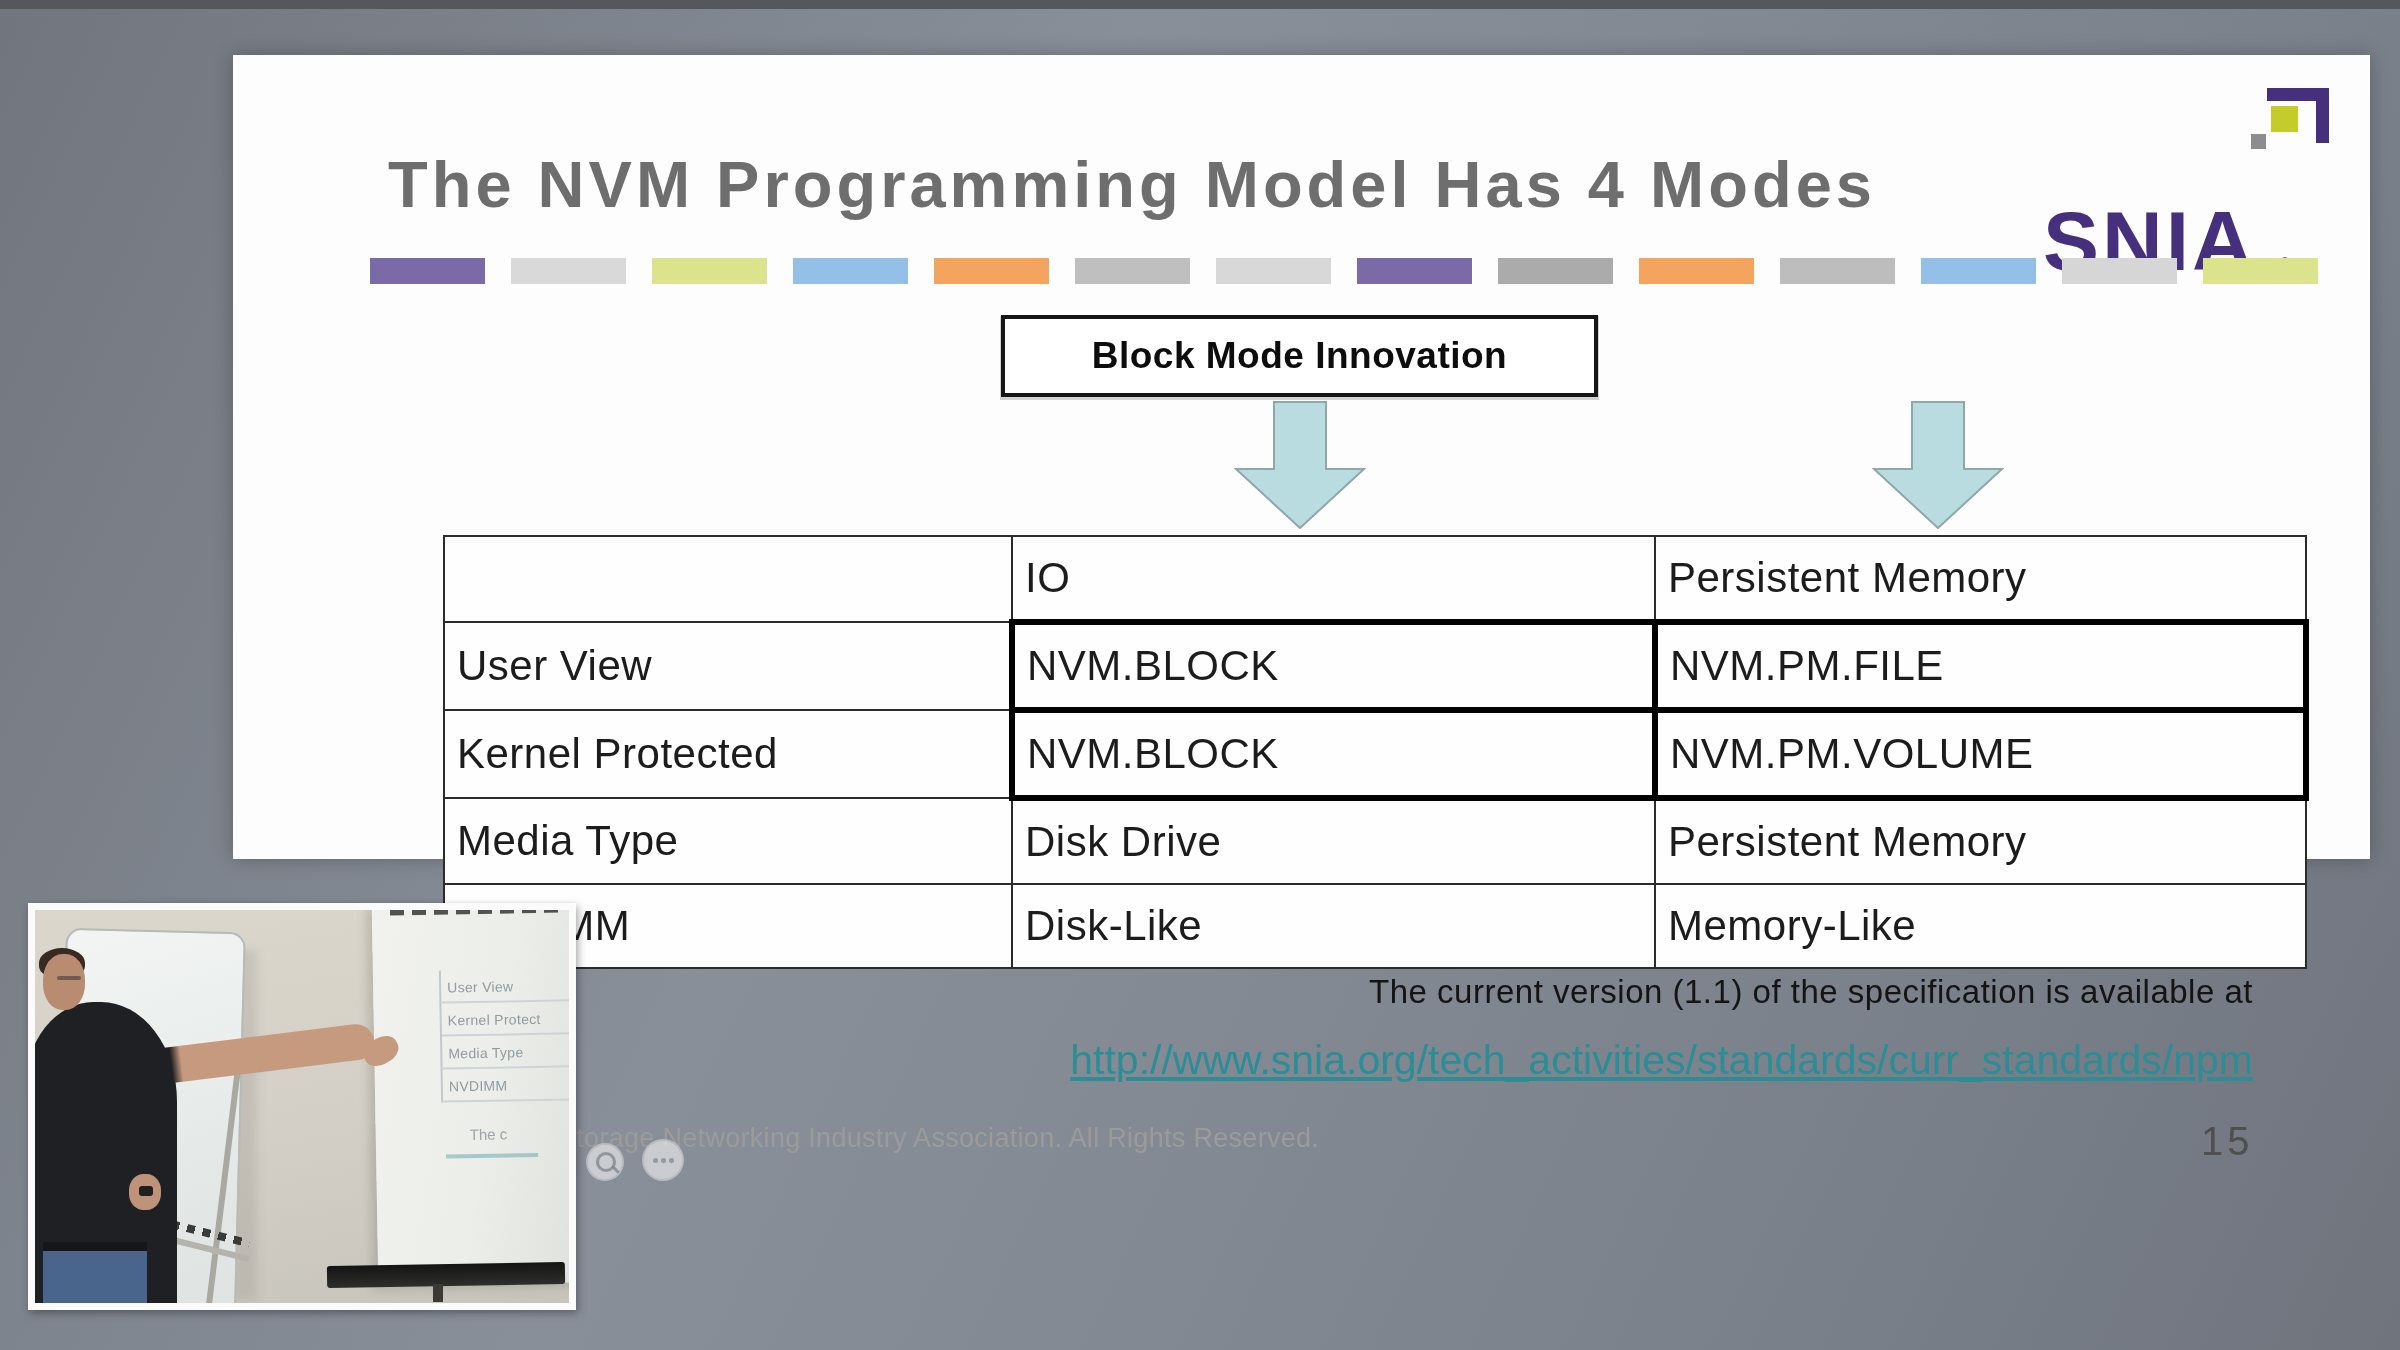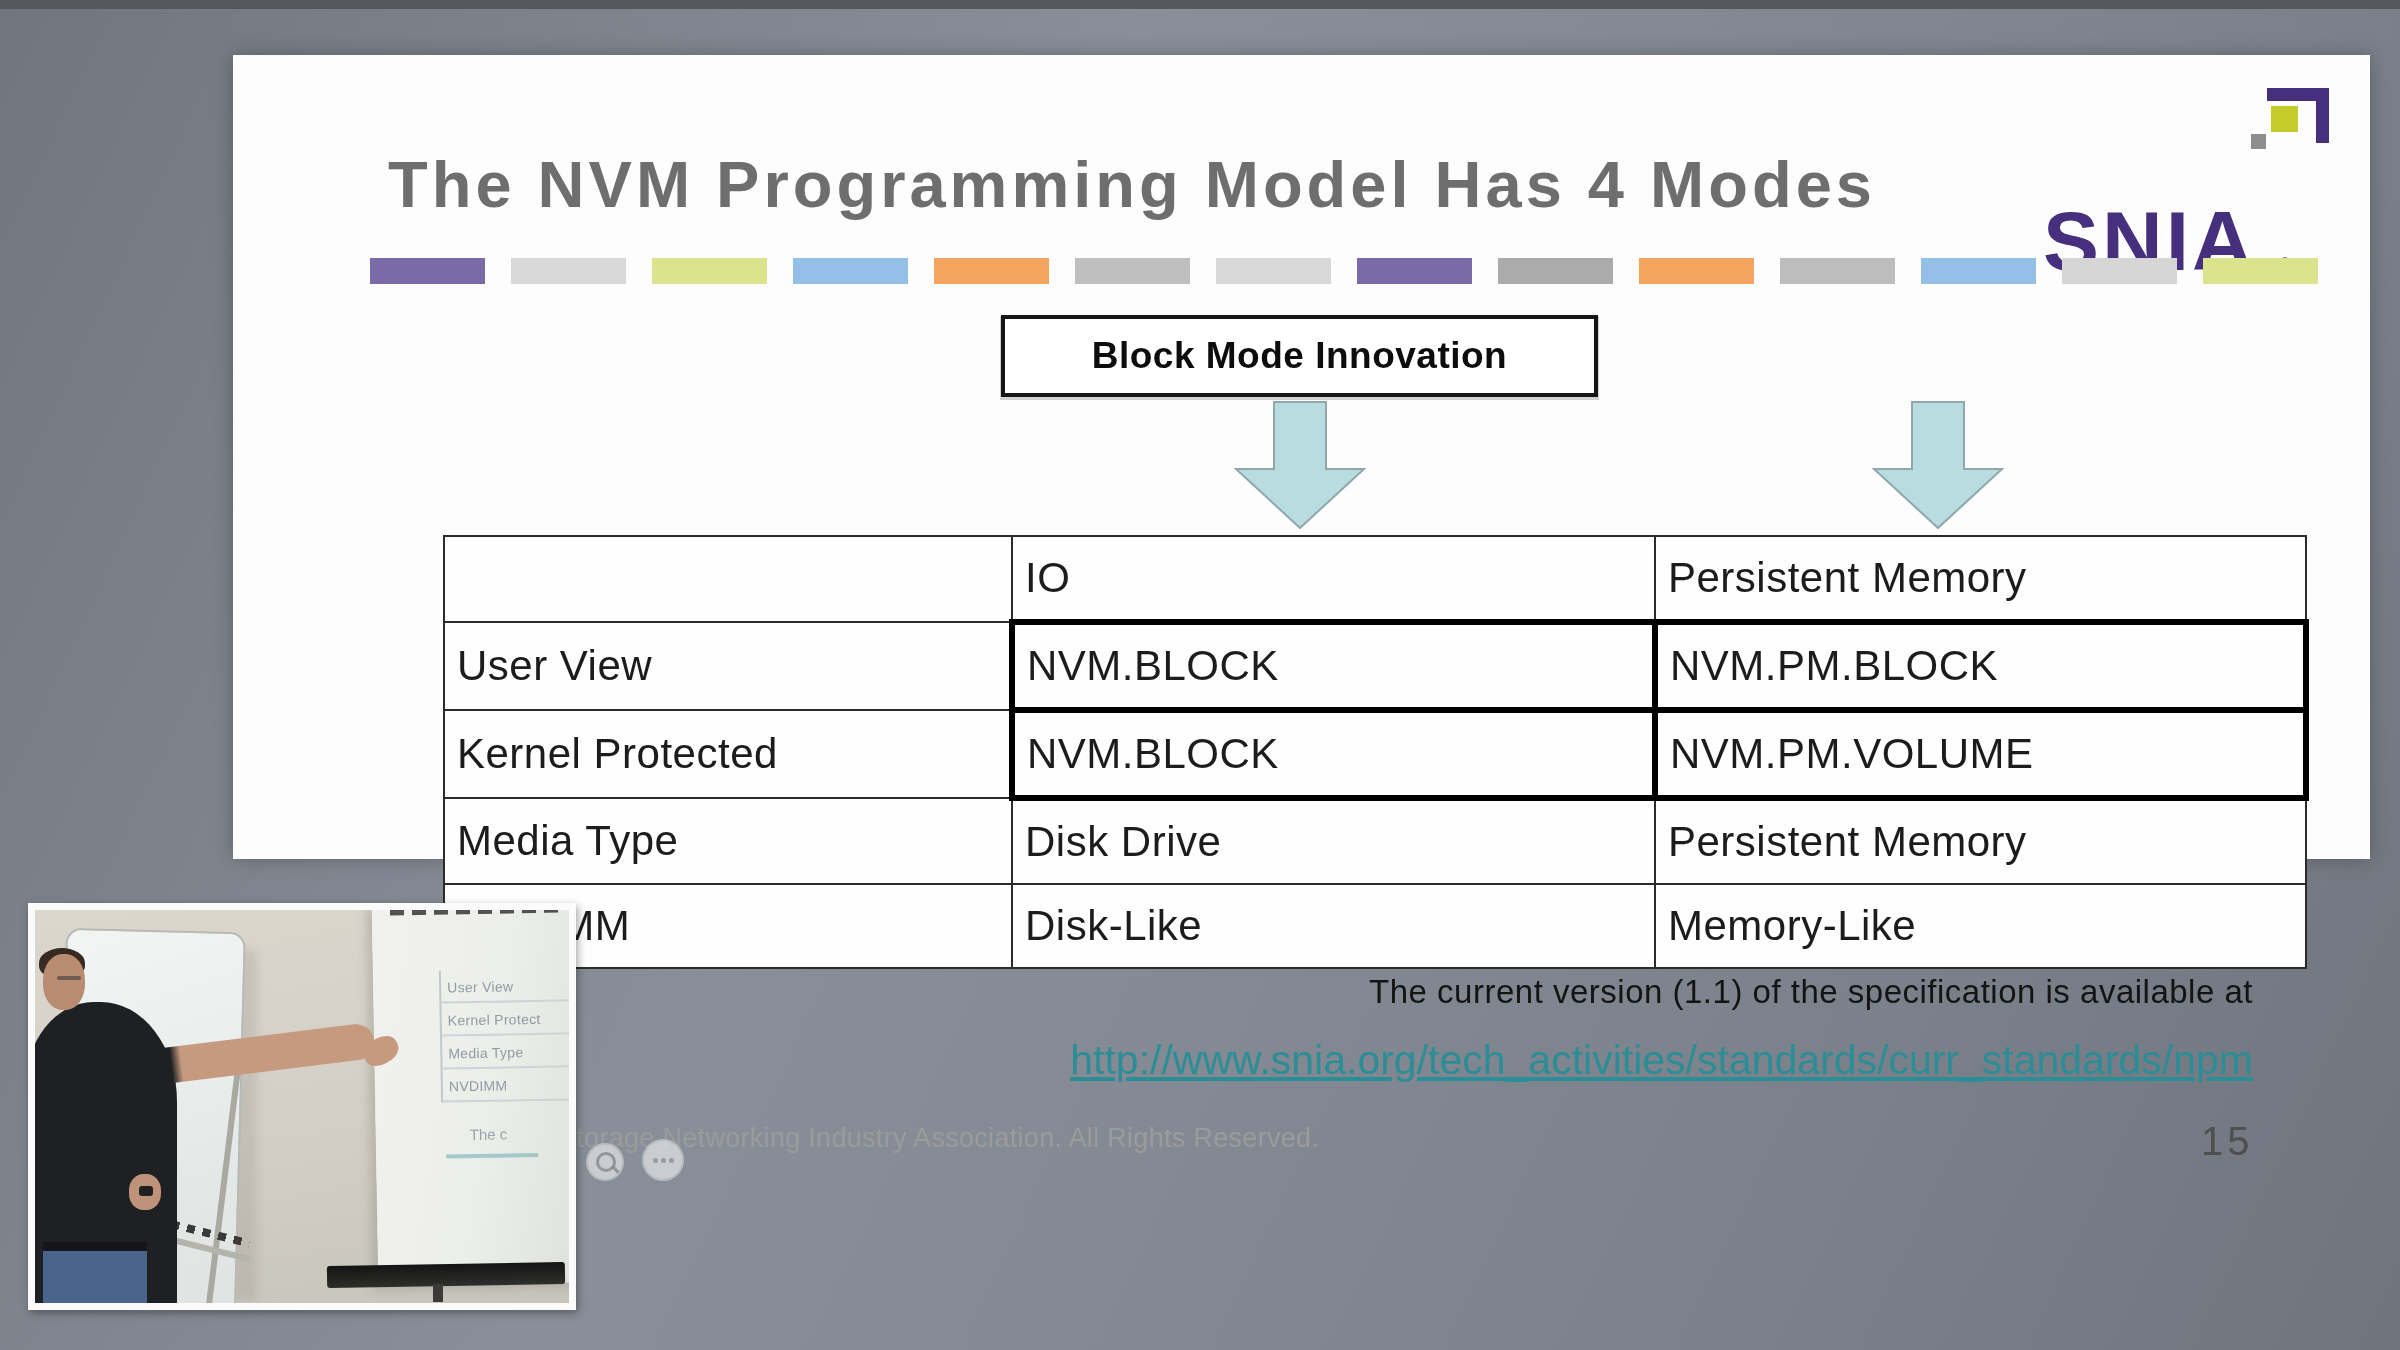--- a/index.html
+++ b/index.html
@@ -135,21 +135,21 @@
     <table id="nvm-table">
       <tbody>
           <tr>
         <td class="c0"></td>
         <td class="c1">IO</td>
         <td class="c2">Persistent Memory</td>
       </tr>
       <tr>
         <td class="c0">User View</td>
         <td class="c1 hl">NVM.BLOCK</td>
-        <td class="c2 hl">NVM.PM.BLOCK</td>
+        <td class="c2 hl">NVM.PM.FILE</td>
       </tr>
       <tr>
         <td class="c0">Kernel Protected</td>
         <td class="c1 hl">NVM.BLOCK</td>
         <td class="c2 hl">NVM.PM.VOLUME</td>
       </tr>
       <tr>
         <td class="c0">Media Type</td>
         <td class="c1">Disk Drive</td>
         <td class="c2">Persistent Memory</td>

